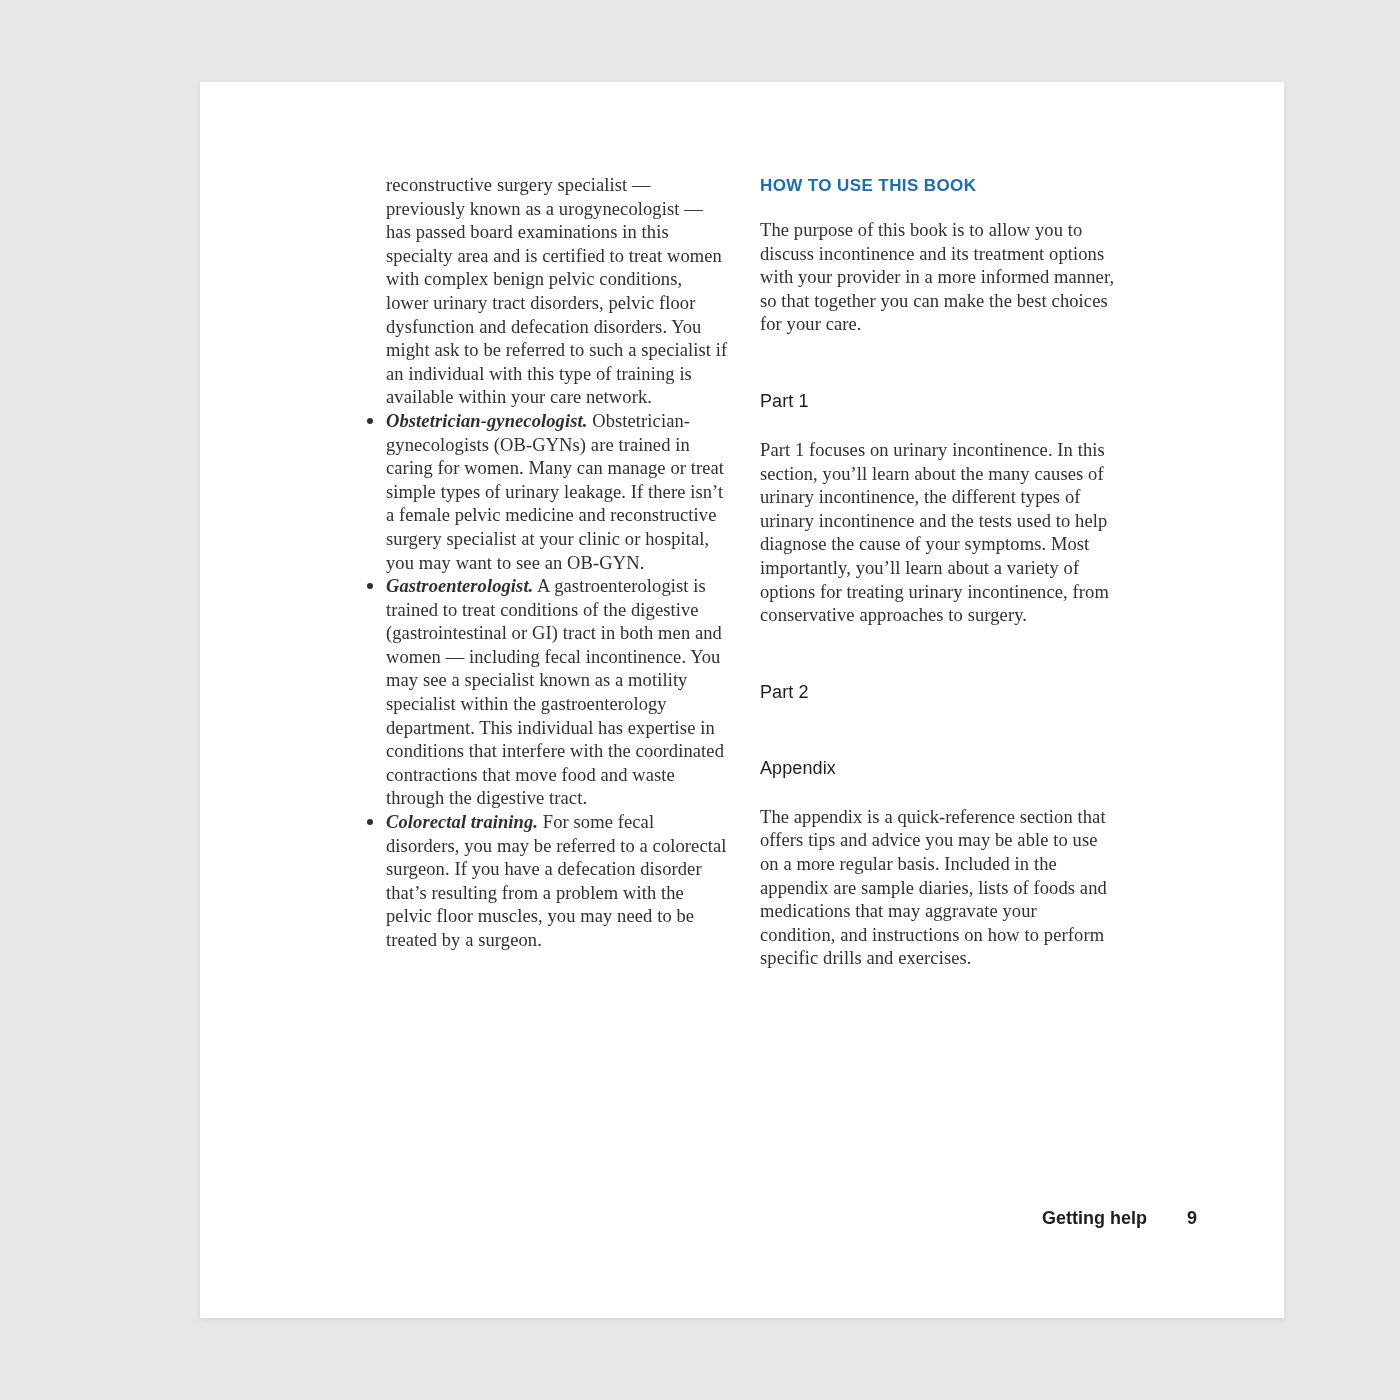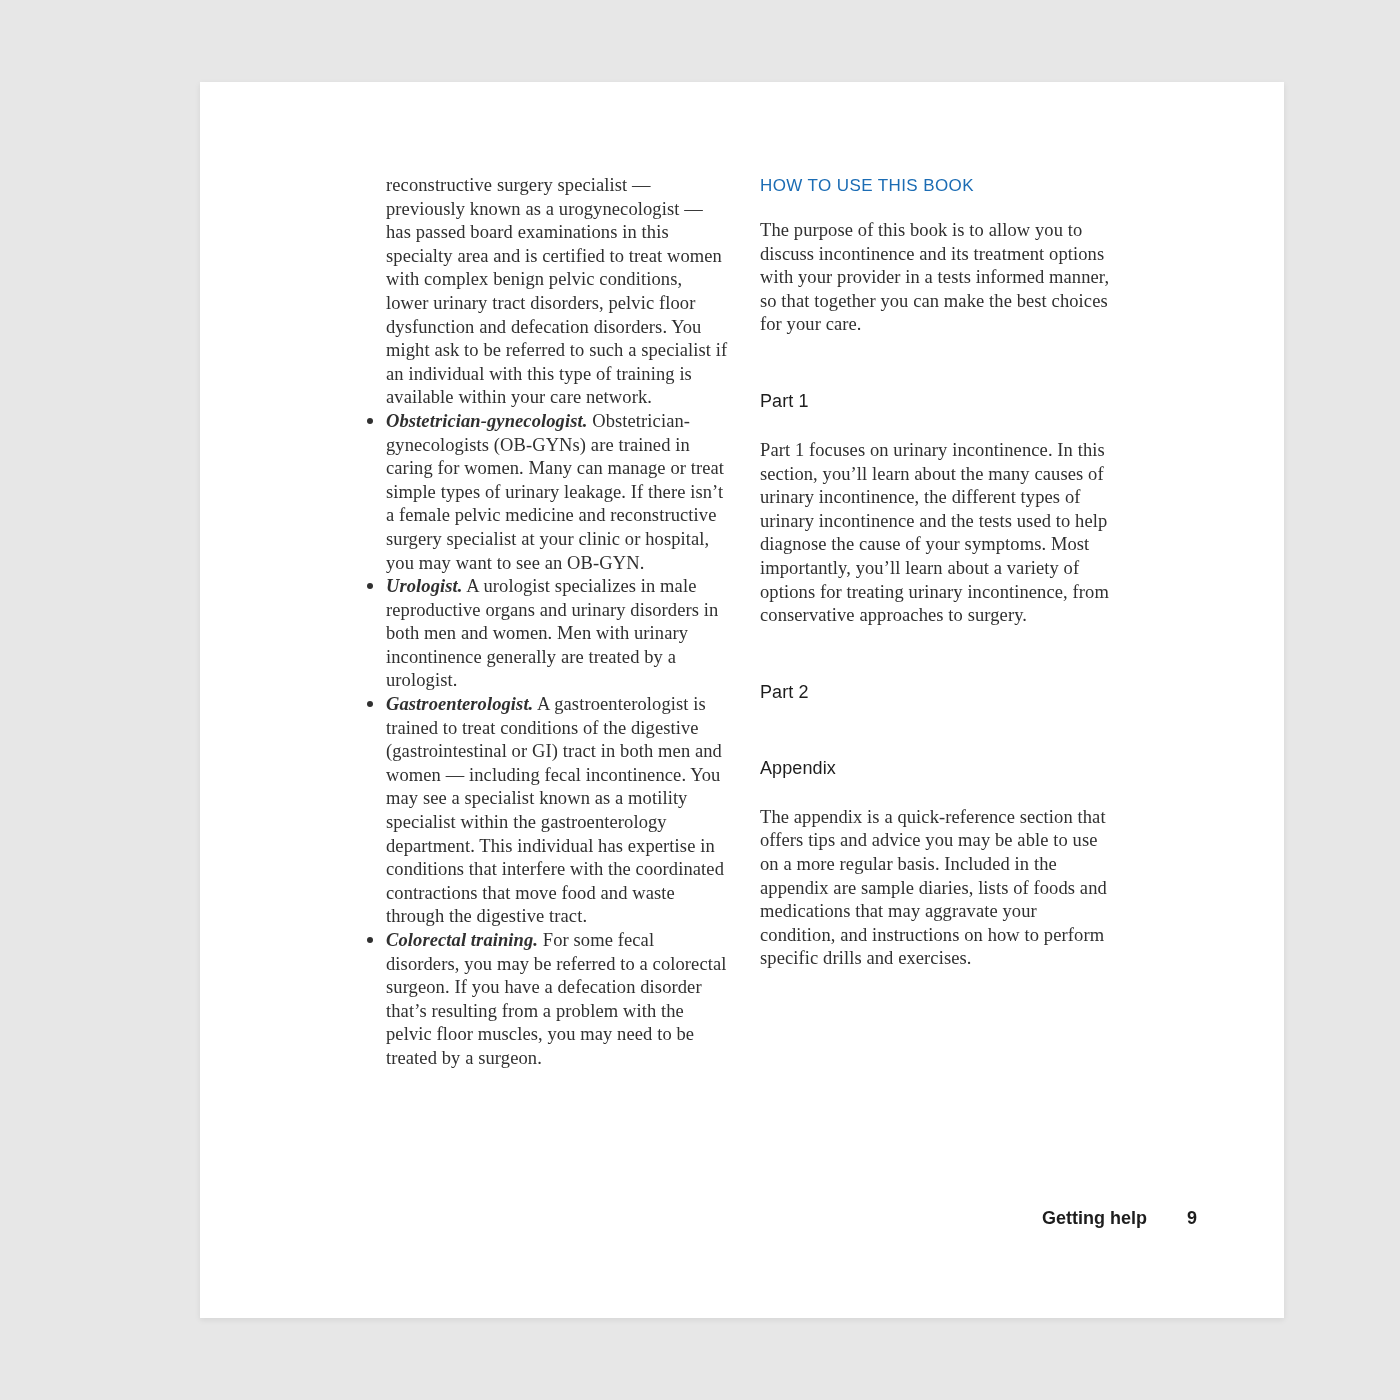--- a/index.html
+++ b/index.html
@@ -42,21 +42,21 @@
     height: 6px;
     border-radius: 50%;
     background: #303030;
   }
   .term { font-weight: bold; font-style: italic; }
 
   .blue-heading {
     font-family: "Liberation Sans", sans-serif;
     font-size: 17px;
     line-height: 24px;
-    font-weight: normal;
+    font-weight: bold;
     letter-spacing: 0.4px;
     color: #1b6cb4;
     margin-bottom: 21px;
   }
   .intro { margin: 0; }
   .section { margin-top: 52px; }
   .section-title {
     font-family: "Liberation Sans", sans-serif;
     font-size: 18px;
     line-height: 24px;
@@ -90,34 +90,31 @@
 
 <div class="paper">
 
   <div class="col col-left">
     <p class="cont">reconstructive surgery specialist — previously known as a urogynecologist — has passed board examinations in this specialty area and is certified to treat women with complex benign pelvic conditions, lower urinary tract disorders, pelvic floor dysfunction and defecation disorders. You might ask to be referred to such a specialist if an individual with this type of training is available within your care network.</p>
     <ul class="bullets">
       <li>
         <span class="dot"></span><span class="term">Obstetrician-gynecologist.</span><span class="desc"> Obstetrician-gynecologists (OB-GYNs) are trained in caring for women. Many can manage or treat simple types of urinary leakage. If there isn’t a female pelvic medicine and reconstructive surgery specialist at your clinic or hospital, you may want to see an OB-GYN.</span>
       </li>
       <li>
-        <span class="dot"></span><span class="term">Urologist.</span><span class="desc"> A urologist specializes in male reproductive organs and urinary disorders in both men and women. Men with urinary incontinence generally are treated by a urologist.</span>
-      </li>
-      <li>
         <span class="dot"></span><span class="term">Gastroenterologist.</span><span class="desc"> A gastroenterologist is trained to treat conditions of the digestive (gastrointestinal or GI) tract in both men and women — including fecal incontinence. You may see a specialist known as a motility specialist within the gastroenterology department. This individual has expertise in conditions that interfere with the coordinated contractions that move food and waste through the digestive tract.</span>
       </li>
       <li>
         <span class="dot"></span><span class="term">Colorectal training.</span><span class="desc"> For some fecal disorders, you may be referred to a colorectal surgeon. If you have a defecation disorder that’s resulting from a problem with the pelvic floor muscles, you may need to be treated by a surgeon.</span>
       </li>
     </ul>
   </div>
 
   <div class="col col-right">
     <h2 class="blue-heading">HOW TO USE THIS BOOK</h2>
-    <p class="intro">The purpose of this book is to allow you to discuss incontinence and its treatment options with your provider in a tests informed manner, so that together you can make the best choices for your care.</p>
+    <p class="intro">The purpose of this book is to allow you to discuss incontinence and its treatment options with your provider in a more informed manner, so that together you can make the best choices for your care.</p>
 
     <div class="section">
       <h3 class="section-title">Part 1</h3>
       <p class="section-body">Part 1 focuses on urinary incontinence. In this section, you’ll learn about the many causes of urinary incontinence, the different types of urinary incontinence and the tests used to help diagnose the cause of your symptoms. Most importantly, you’ll learn about a variety of options for treating urinary incontinence, from conservative approaches to surgery.</p>
     </div>
 
     <div class="section">
       <h3 class="section-title">Part 2</h3>
     </div>
 

